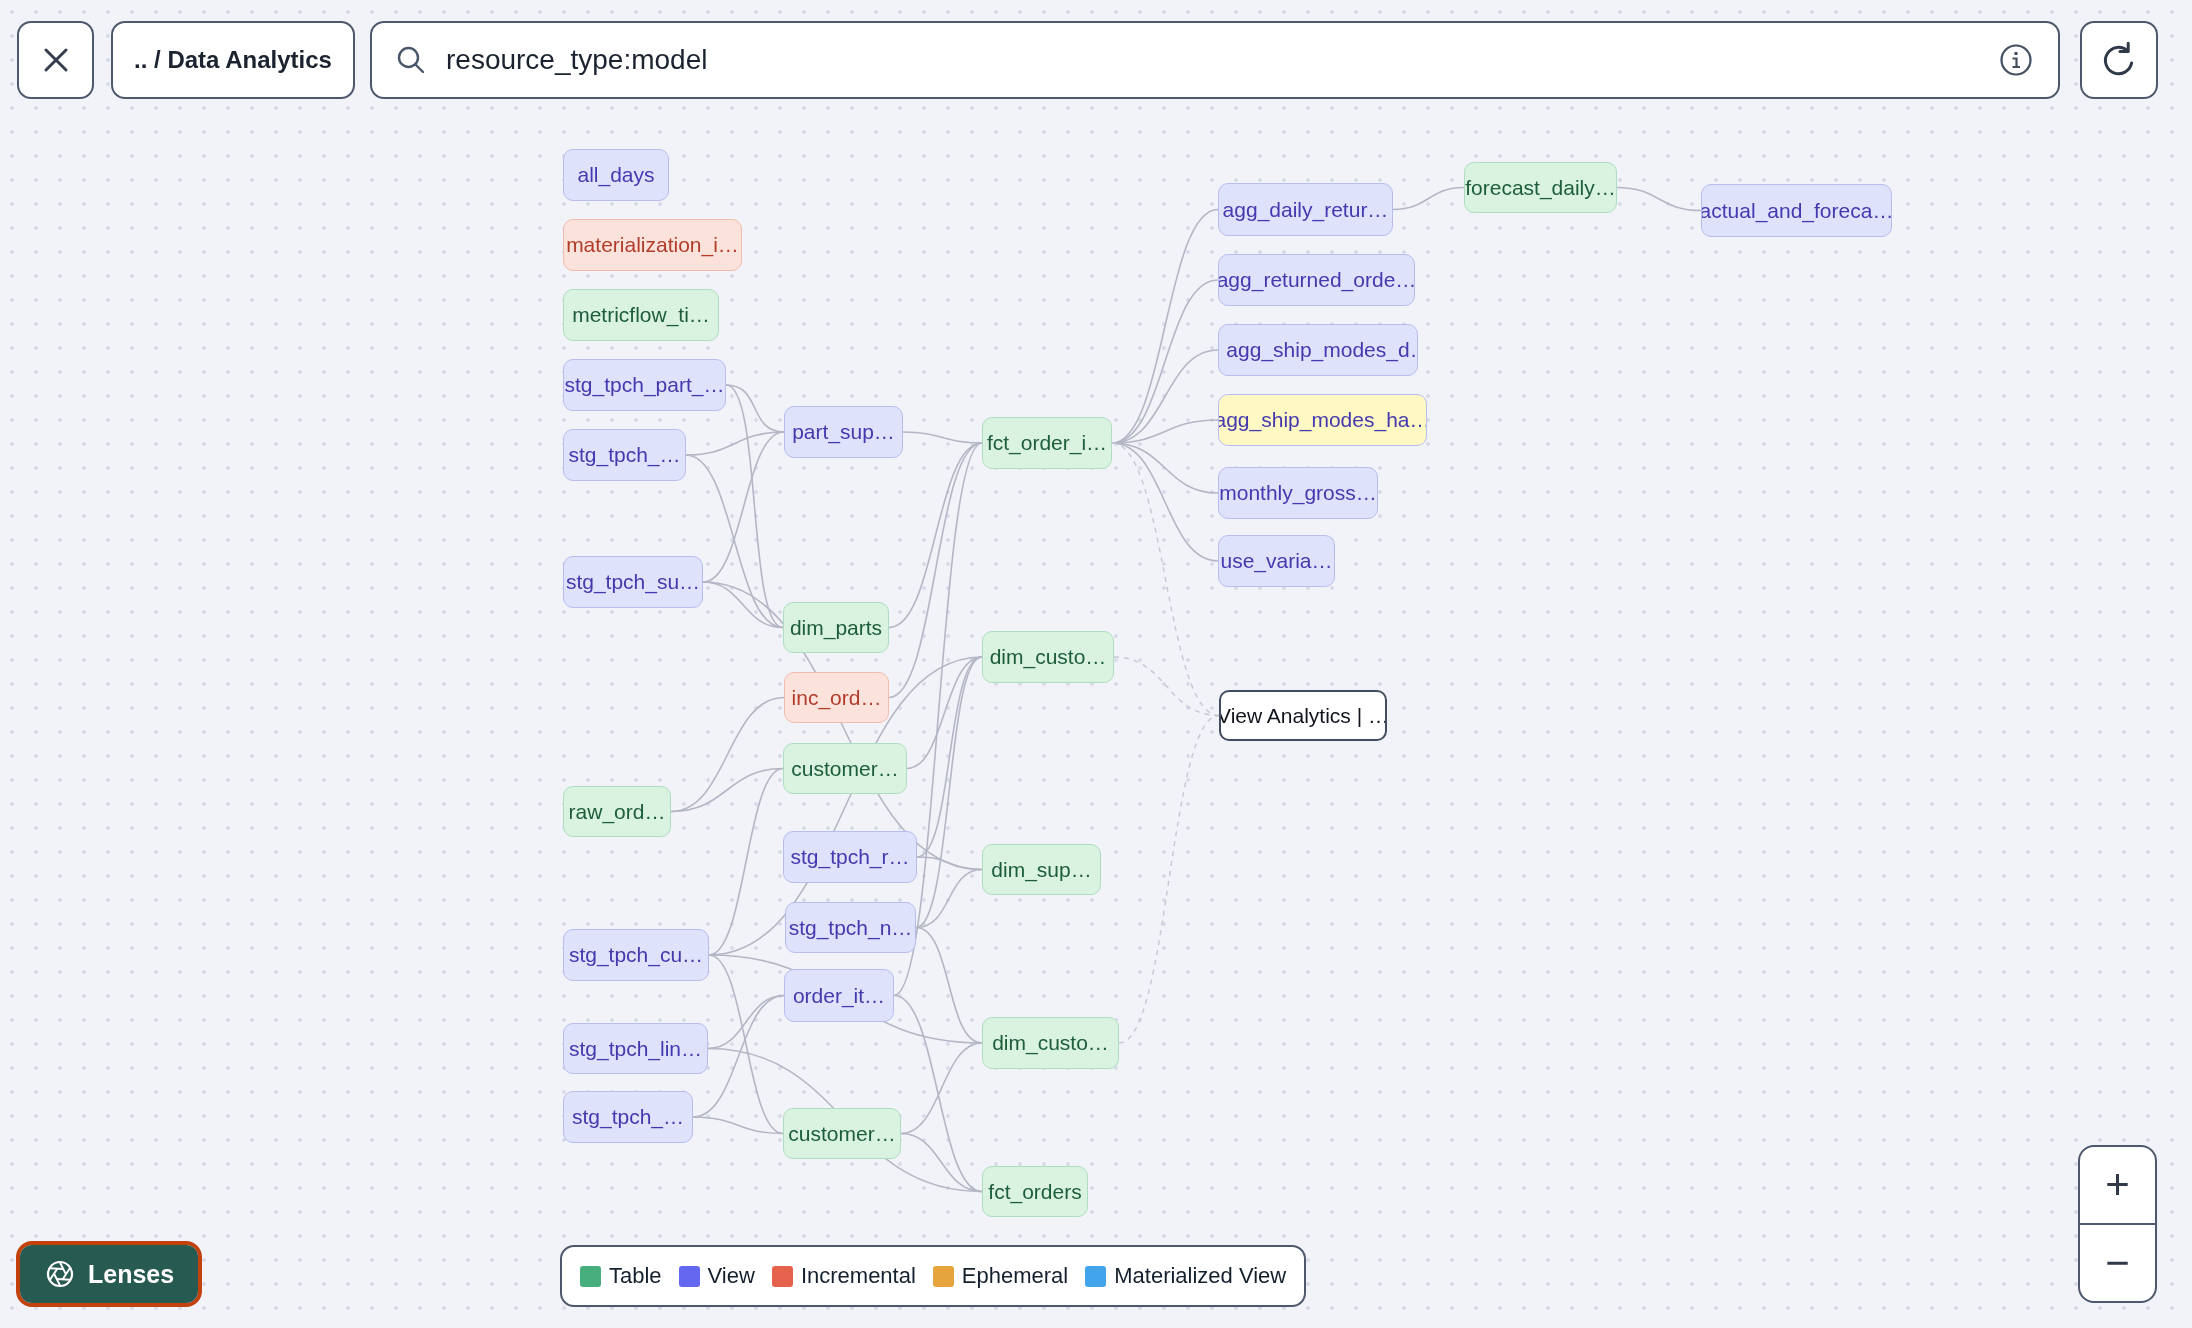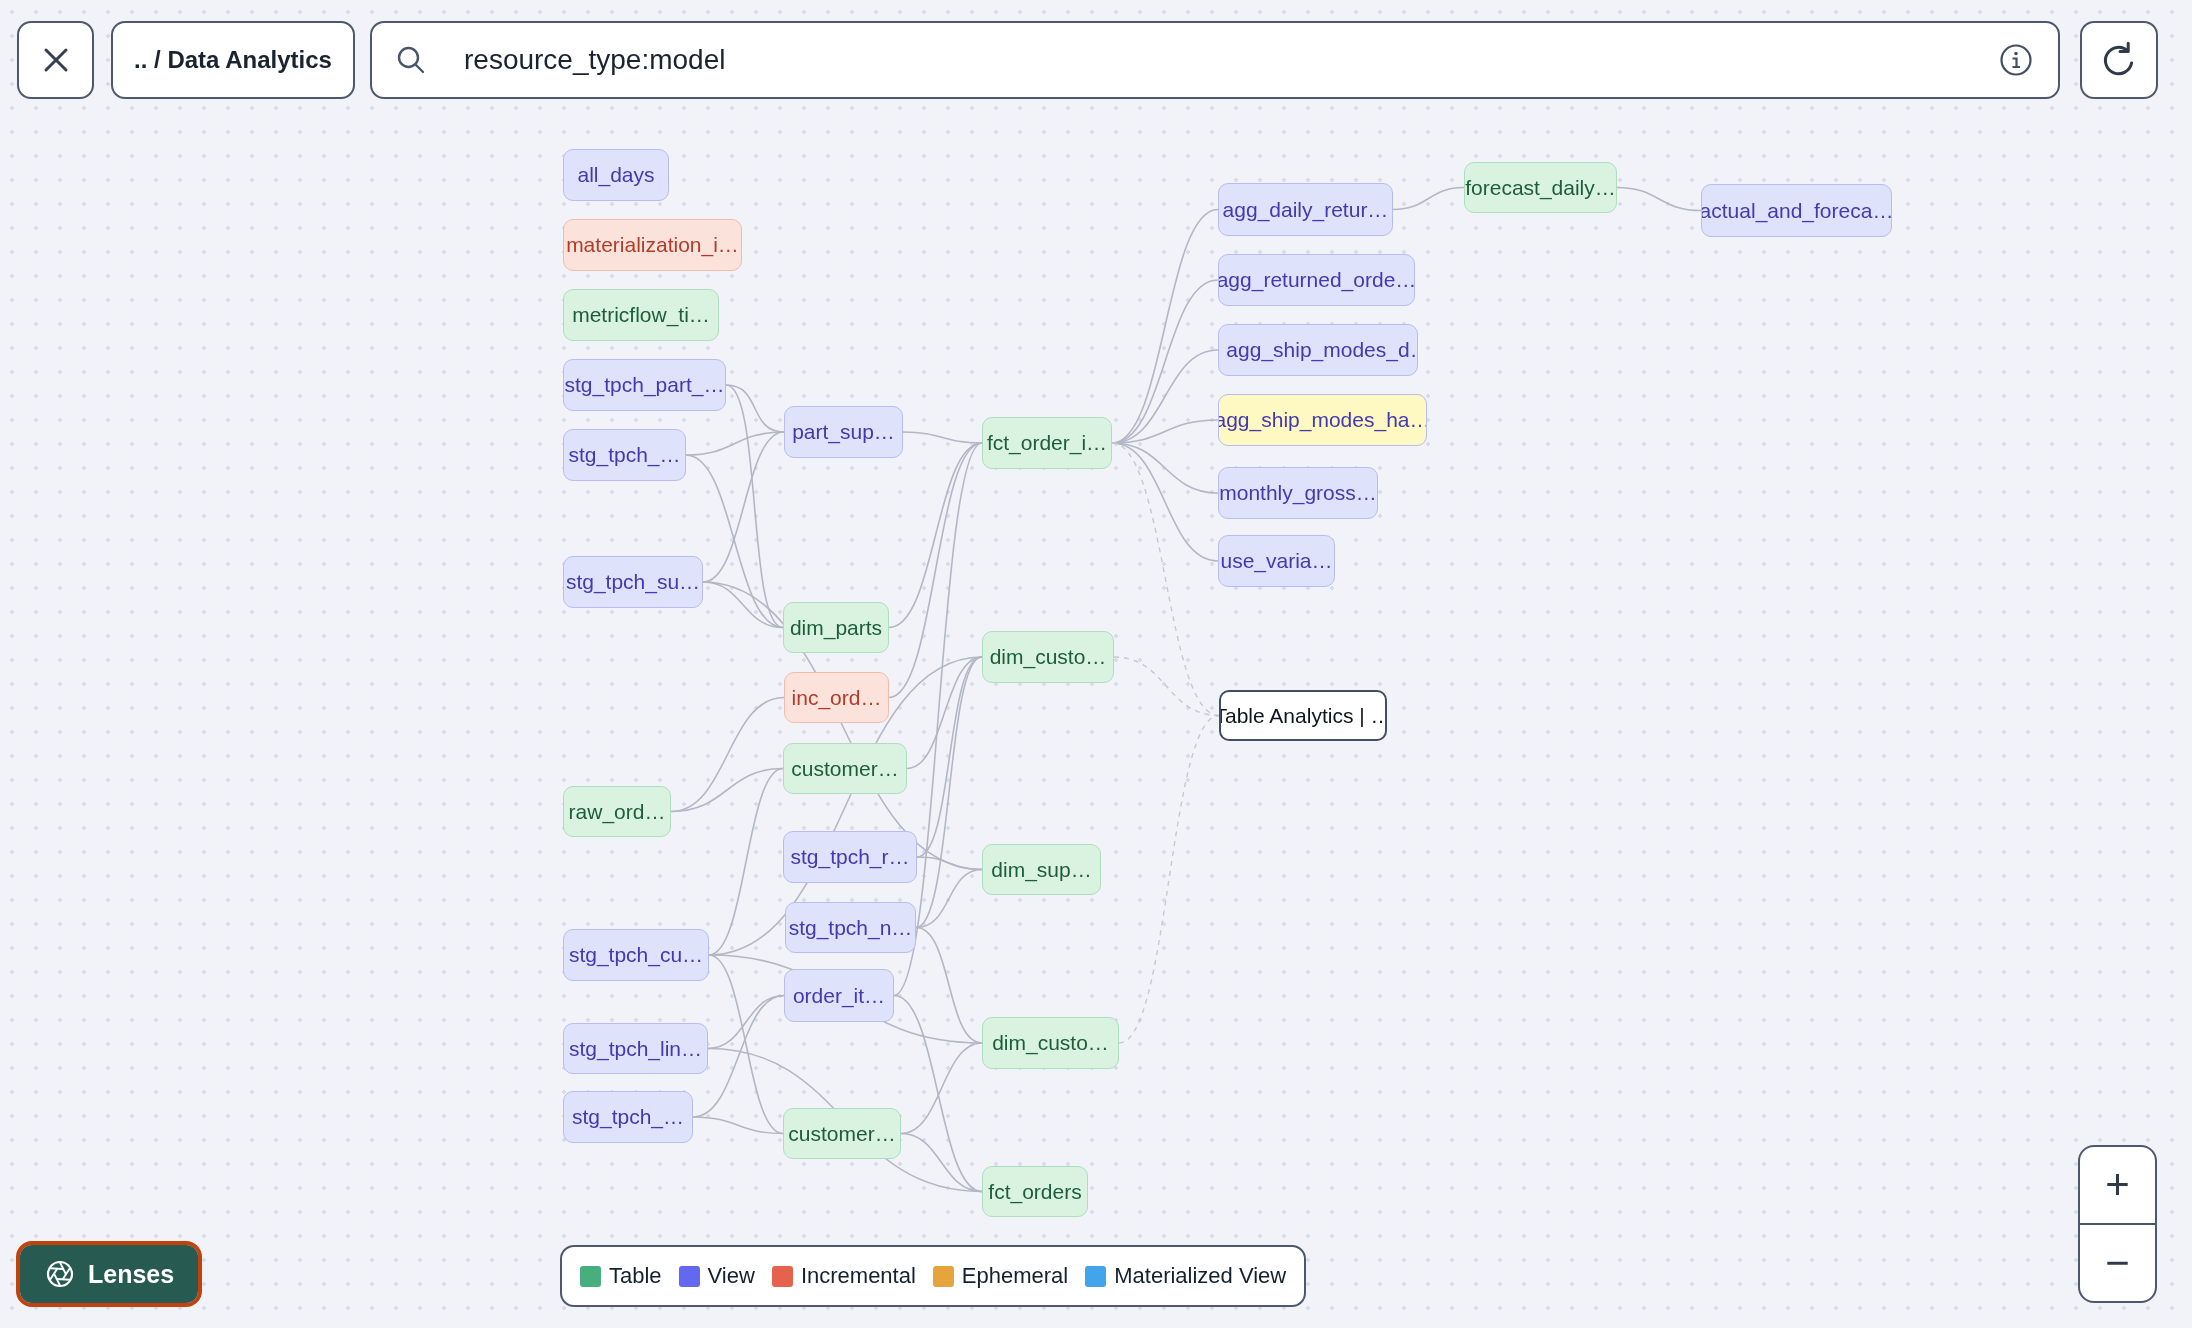--- a/index.html
+++ b/index.html
@@ -25,21 +25,21 @@
   }
 
   
   .chip {
     position: absolute; z-index: 10; background: #ffffff;
     border: 2px solid #4e586c; border-radius: 14px;
     display: flex; align-items: center; justify-content: center;
   }
   #close-btn   { left: 17px;  top: 21px; width: 77px;  height: 78px; cursor: pointer; }
   #breadcrumb  { left: 111px; top: 21px; width: 244px; height: 78px; font-size: 24px; font-weight: 600; cursor: pointer; }
-  #search-bar  { left: 370px; top: 21px; width: 1690px; height: 78px; justify-content: space-between; padding: 0 22px; gap: 34px; }
+  #search-bar  { left: 370px; top: 21px; width: 1690px; height: 78px; justify-content: space-between; padding: 0 22px; gap: 16px; }
   #search-input {
     flex: 1; border: none; outline: none; background: transparent;
     font-family: inherit; font-size: 28px; color: #1b2330;
   }
   #refresh-btn { left: 2080px; top: 21px; width: 78px; height: 78px; cursor: pointer; }
   .icon { display: block; flex: none; }
 
   
   #lens-bar {
     position: absolute; z-index: 10; left: 16px; top: 1241px; height: 66px;
@@ -145,21 +145,21 @@
       <div class="node" style="left: 982px; top: 1017px; width: 137px; height: 52px; background: rgb(218, 243, 225); border-color: rgb(174, 222, 192); color: rgb(29, 93, 58);">dim_custo…</div>
       <div class="node" style="left: 982px; top: 1166px; width: 106px; height: 51px; background: rgb(218, 243, 225); border-color: rgb(174, 222, 192); color: rgb(29, 93, 58);">fct_orders</div>
       <div class="node" style="left: 1218px; top: 183px; width: 175px; height: 53px; background: rgb(223, 226, 251); border-color: rgb(184, 188, 240); color: rgb(68, 57, 174);">agg_daily_retur…</div>
       <div class="node" style="left: 1218px; top: 254px; width: 197px; height: 52px; background: rgb(223, 226, 251); border-color: rgb(184, 188, 240); color: rgb(68, 57, 174);">agg_returned_orde…</div>
       <div class="node" style="left: 1218px; top: 324px; width: 200px; height: 52px; background: rgb(223, 226, 251); border-color: rgb(184, 188, 240); color: rgb(68, 57, 174); padding-left: 21px;">agg_ship_modes_d…</div>
       <div class="node" style="left: 1218px; top: 394px; width: 209px; height: 52px; background: #fef9c3; border-color: rgb(184, 188, 240); color: rgb(68, 57, 174);">agg_ship_modes_ha…</div>
       <div class="node" style="left: 1218px; top: 467px; width: 160px; height: 52px; background: rgb(223, 226, 251); border-color: rgb(184, 188, 240); color: rgb(68, 57, 174);">monthly_gross…</div>
       <div class="node" style="left: 1218px; top: 535px; width: 117px; height: 52px; background: rgb(223, 226, 251); border-color: rgb(184, 188, 240); color: rgb(68, 57, 174);">use_varia…</div>
       <div class="node" style="left: 1464px; top: 162px; width: 153px; height: 51px; background: rgb(218, 243, 225); border-color: rgb(174, 222, 192); color: rgb(29, 93, 58);">forecast_daily…</div>
       <div class="node" style="left: 1701px; top: 184px; width: 191px; height: 53px; background: rgb(223, 226, 251); border-color: rgb(184, 188, 240); color: rgb(68, 57, 174);">actual_and_foreca…</div>
-      <div class="node" style="left: 1219px; top: 690px; width: 168px; height: 51px; background: rgb(255, 255, 255); border-color: rgb(66, 77, 97); color: rgb(16, 20, 28); border-width: 2px; font-weight: 400;">Table Analytics | …</div>
+      <div class="node" style="left: 1219px; top: 690px; width: 168px; height: 51px; background: rgb(255, 255, 255); border-color: rgb(66, 77, 97); color: rgb(16, 20, 28); border-width: 2px; font-weight: 400;">View Analytics | …</div>
     </div>
 </div>
 
 <div class="chip" id="close-btn">
   <svg class="icon" width="34" height="34" viewBox="0 0 34 34">
     <path d="M7 7 L27 27 M27 7 L7 27" stroke="#353f50" stroke-width="3" stroke-linecap="round" fill="none"></path>
   </svg>
 </div>
 
 <div class="chip" id="breadcrumb">

